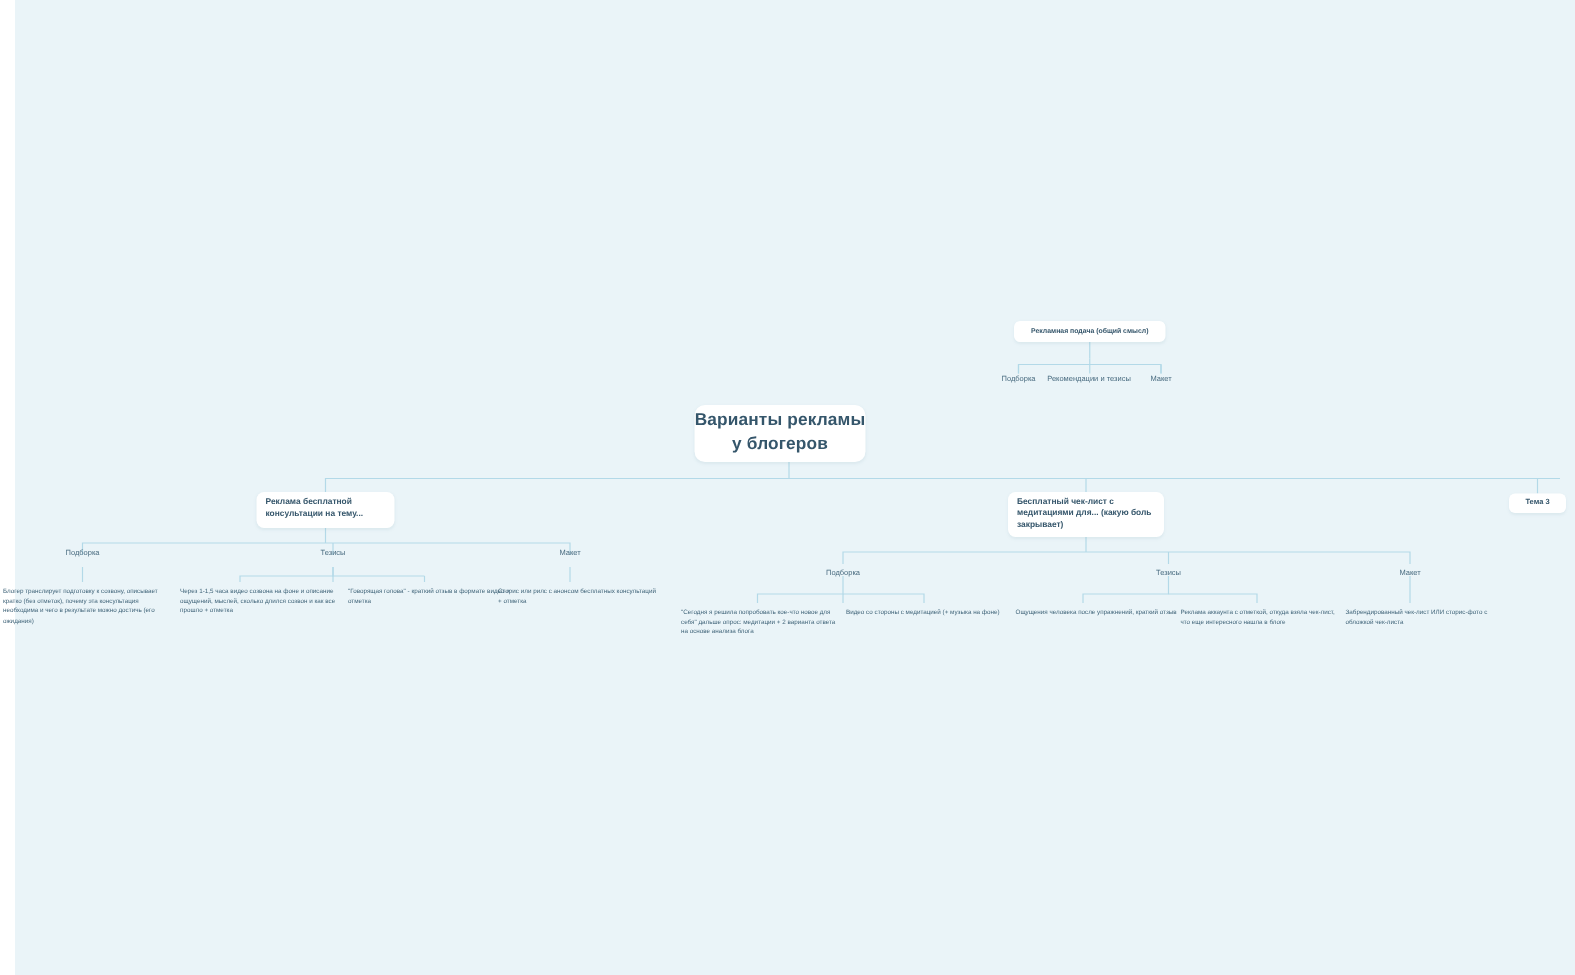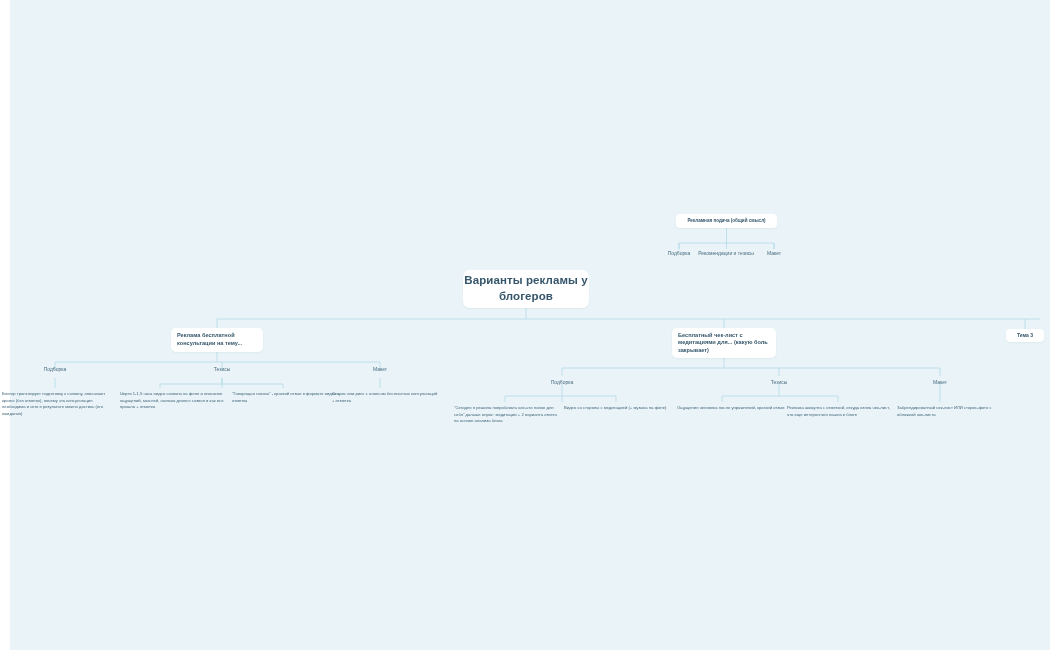--- a/index.html
+++ b/index.html
@@ -42,21 +42,21 @@
     display: flex;
     align-items: center;
     justify-content: center;
     text-align: center;
     line-height: 1.35;
     box-shadow: 0 1px 2px rgba(120,160,180,0.13);
   }
   #root-node {
     left: 463px;
     top: 270px;
-    width: 126px;
+    width: 114px;
     height: 38px;
     font-size: 11.5px;
     letter-spacing: 0.1px;
   }
   #top-node {
     left: 676px;
     top: 214px;
     width: 101px;
     height: 14px;
     font-size: 4.6px;

